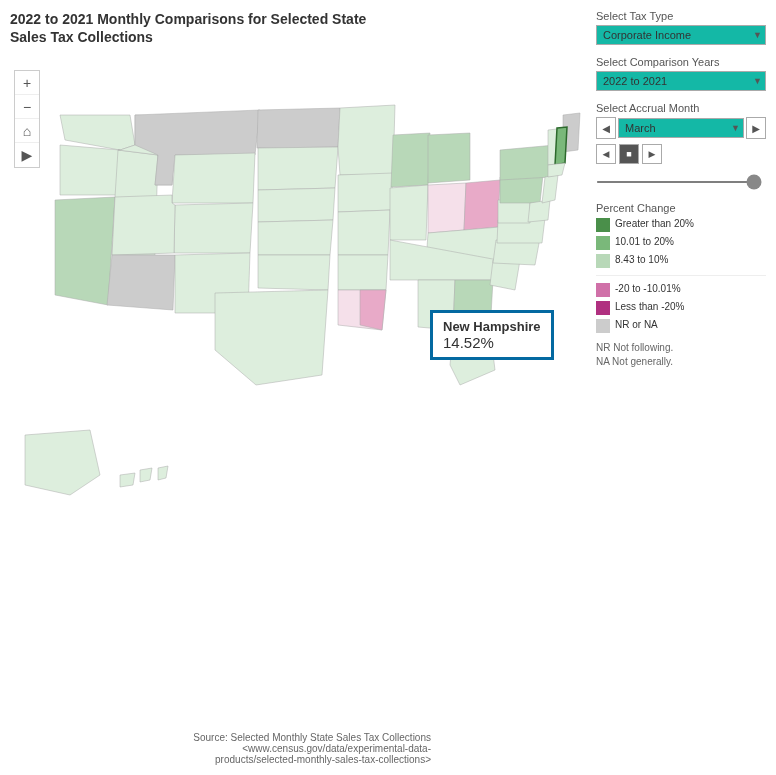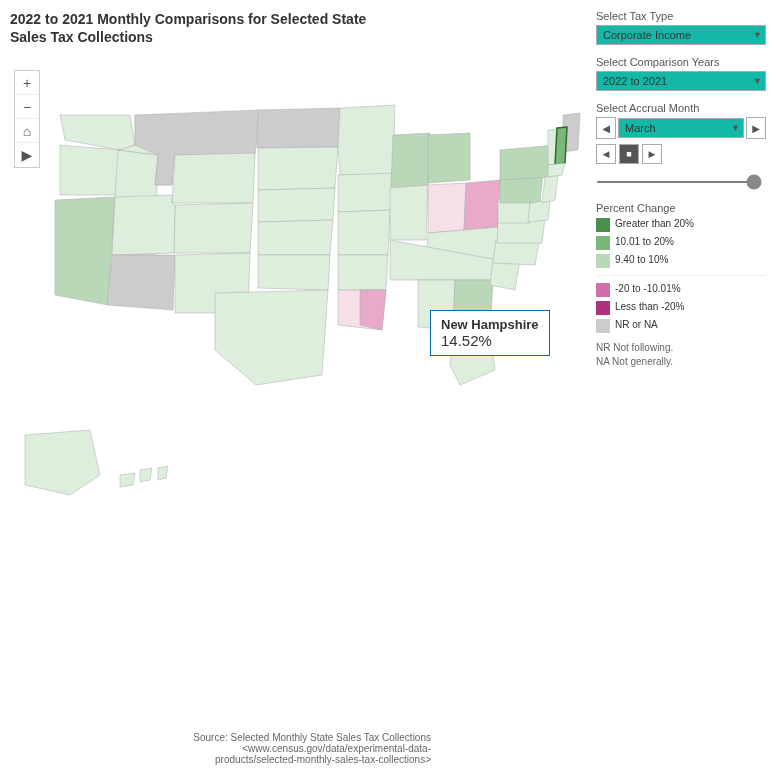--- a/index.html
+++ b/index.html
@@ -66,21 +66,21 @@
       top: 55px;
       left: 0;
       width: 590px;
       height: 520px;
     }
 
     
     .tooltip {
       position: absolute;
       background: #fff;
-      border: 1px solid #0369a1;
+      border: 3px solid #0369a1;
       padding: 6px 10px;
       font-size: 12px;
       z-index: 20;
       pointer-events: none;
       top: 310px;
       left: 430px;
     }
     .tooltip-state {
       font-weight: bold;
       font-size: 13px;
@@ -466,21 +466,21 @@
       <div class="legend-item">
         <div class="legend-swatch" style="background:#4a8f4a;"></div>
         <span>Greater than 20%</span>
       </div>
       <div class="legend-item">
         <div class="legend-swatch" style="background:#7ab87a;"></div>
         <span>10.01 to 20%</span>
       </div>
       <div class="legend-item">
         <div class="legend-swatch" style="background:#b8d8b8;"></div>
-        <span>9.40 to 10%</span>
+        <span>8.43 to 10%</span>
       </div>
 
       <div class="legend-divider"></div>
 
       <div class="legend-item">
         <div class="legend-swatch" style="background:#d070a8;"></div>
         <span>-20 to -10.01%</span>
       </div>
       <div class="legend-item">
         <div class="legend-swatch" style="background:#b03080;"></div>

